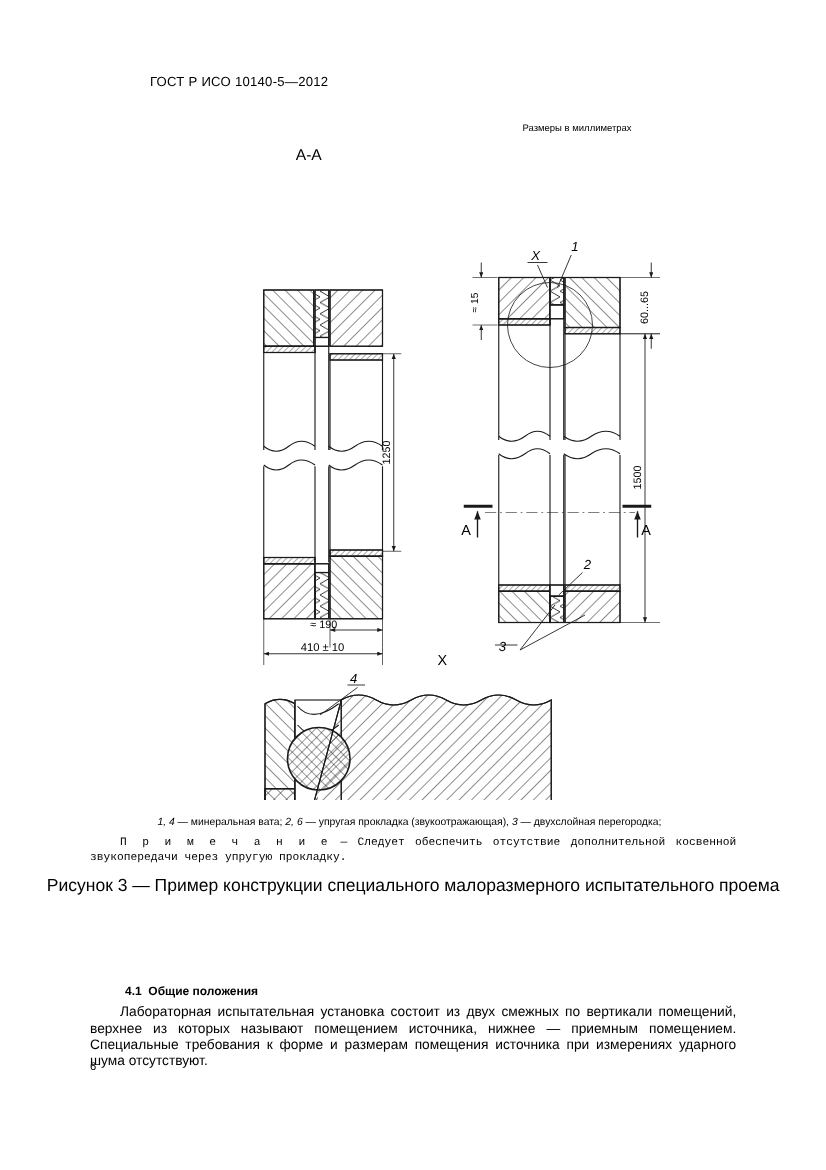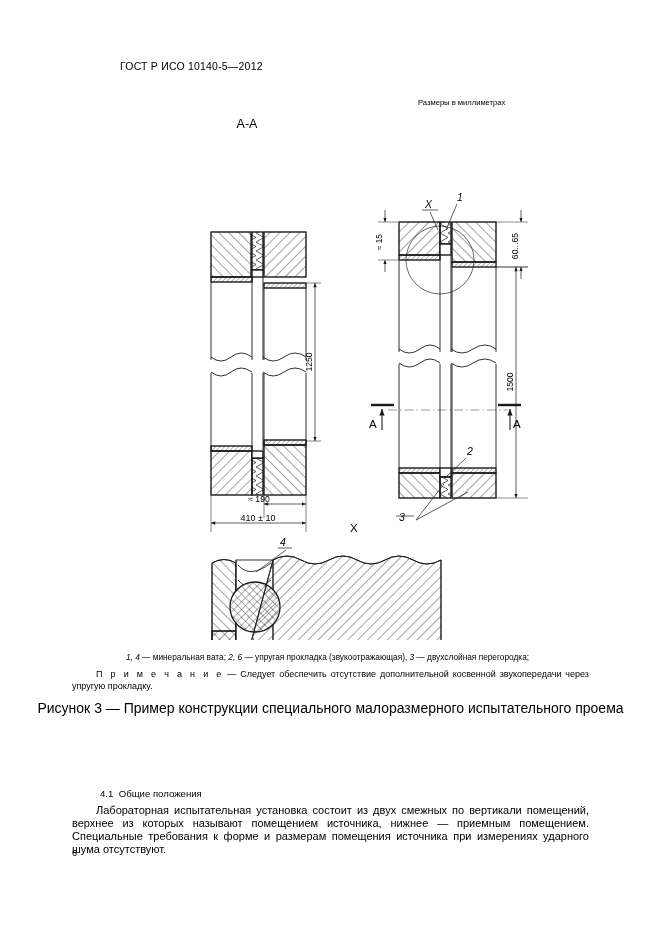--- a/index.html
+++ b/index.html
@@ -24,37 +24,37 @@
   .fig-svg{position:absolute;left:0;top:0;}
 
   
   .legend{
     position:absolute;left:0;top:636px;width:655px;
     text-align:center;font-size:8.3px;line-height:11.5px;margin-top:16px;
   }
   .legend i{font-style:italic;}
   .note{
     position:absolute;left:72px;top:668px;width:517px;
-    font-size:9px;line-height:12.4px;text-align:justify;
+    font-size:9px;line-height:12.4px;text-align:justify;font-family:Liberation Mono, monospace;
   }
   .note .sp{letter-spacing:2.1px;}
   .note-ind{display:inline-block;width:24px;}
   .caption{
     position:absolute;left:0;top:700px;width:661px;
     text-align:center;font-size:14px;
   }
 
   
   .h1{
     position:absolute;left:100px;top:732px;width:500px;
     font-size:11.3px;font-weight:bold;line-height:16.5px;
   }
   .h2{
     position:absolute;left:100px;top:788px;
-    font-size:9.6px;font-weight:normal;
+    font-size:9.6px;font-weight:bold;
   }
   .para{
     position:absolute;left:72px;top:804px;width:517px;
     font-size:11px;line-height:13.1px;text-align:justify;
   }
   .para .ind{display:inline-block;width:24px;}
   .pageno{
     position:absolute;left:72px;top:848px;
     font-size:9px;
   }

